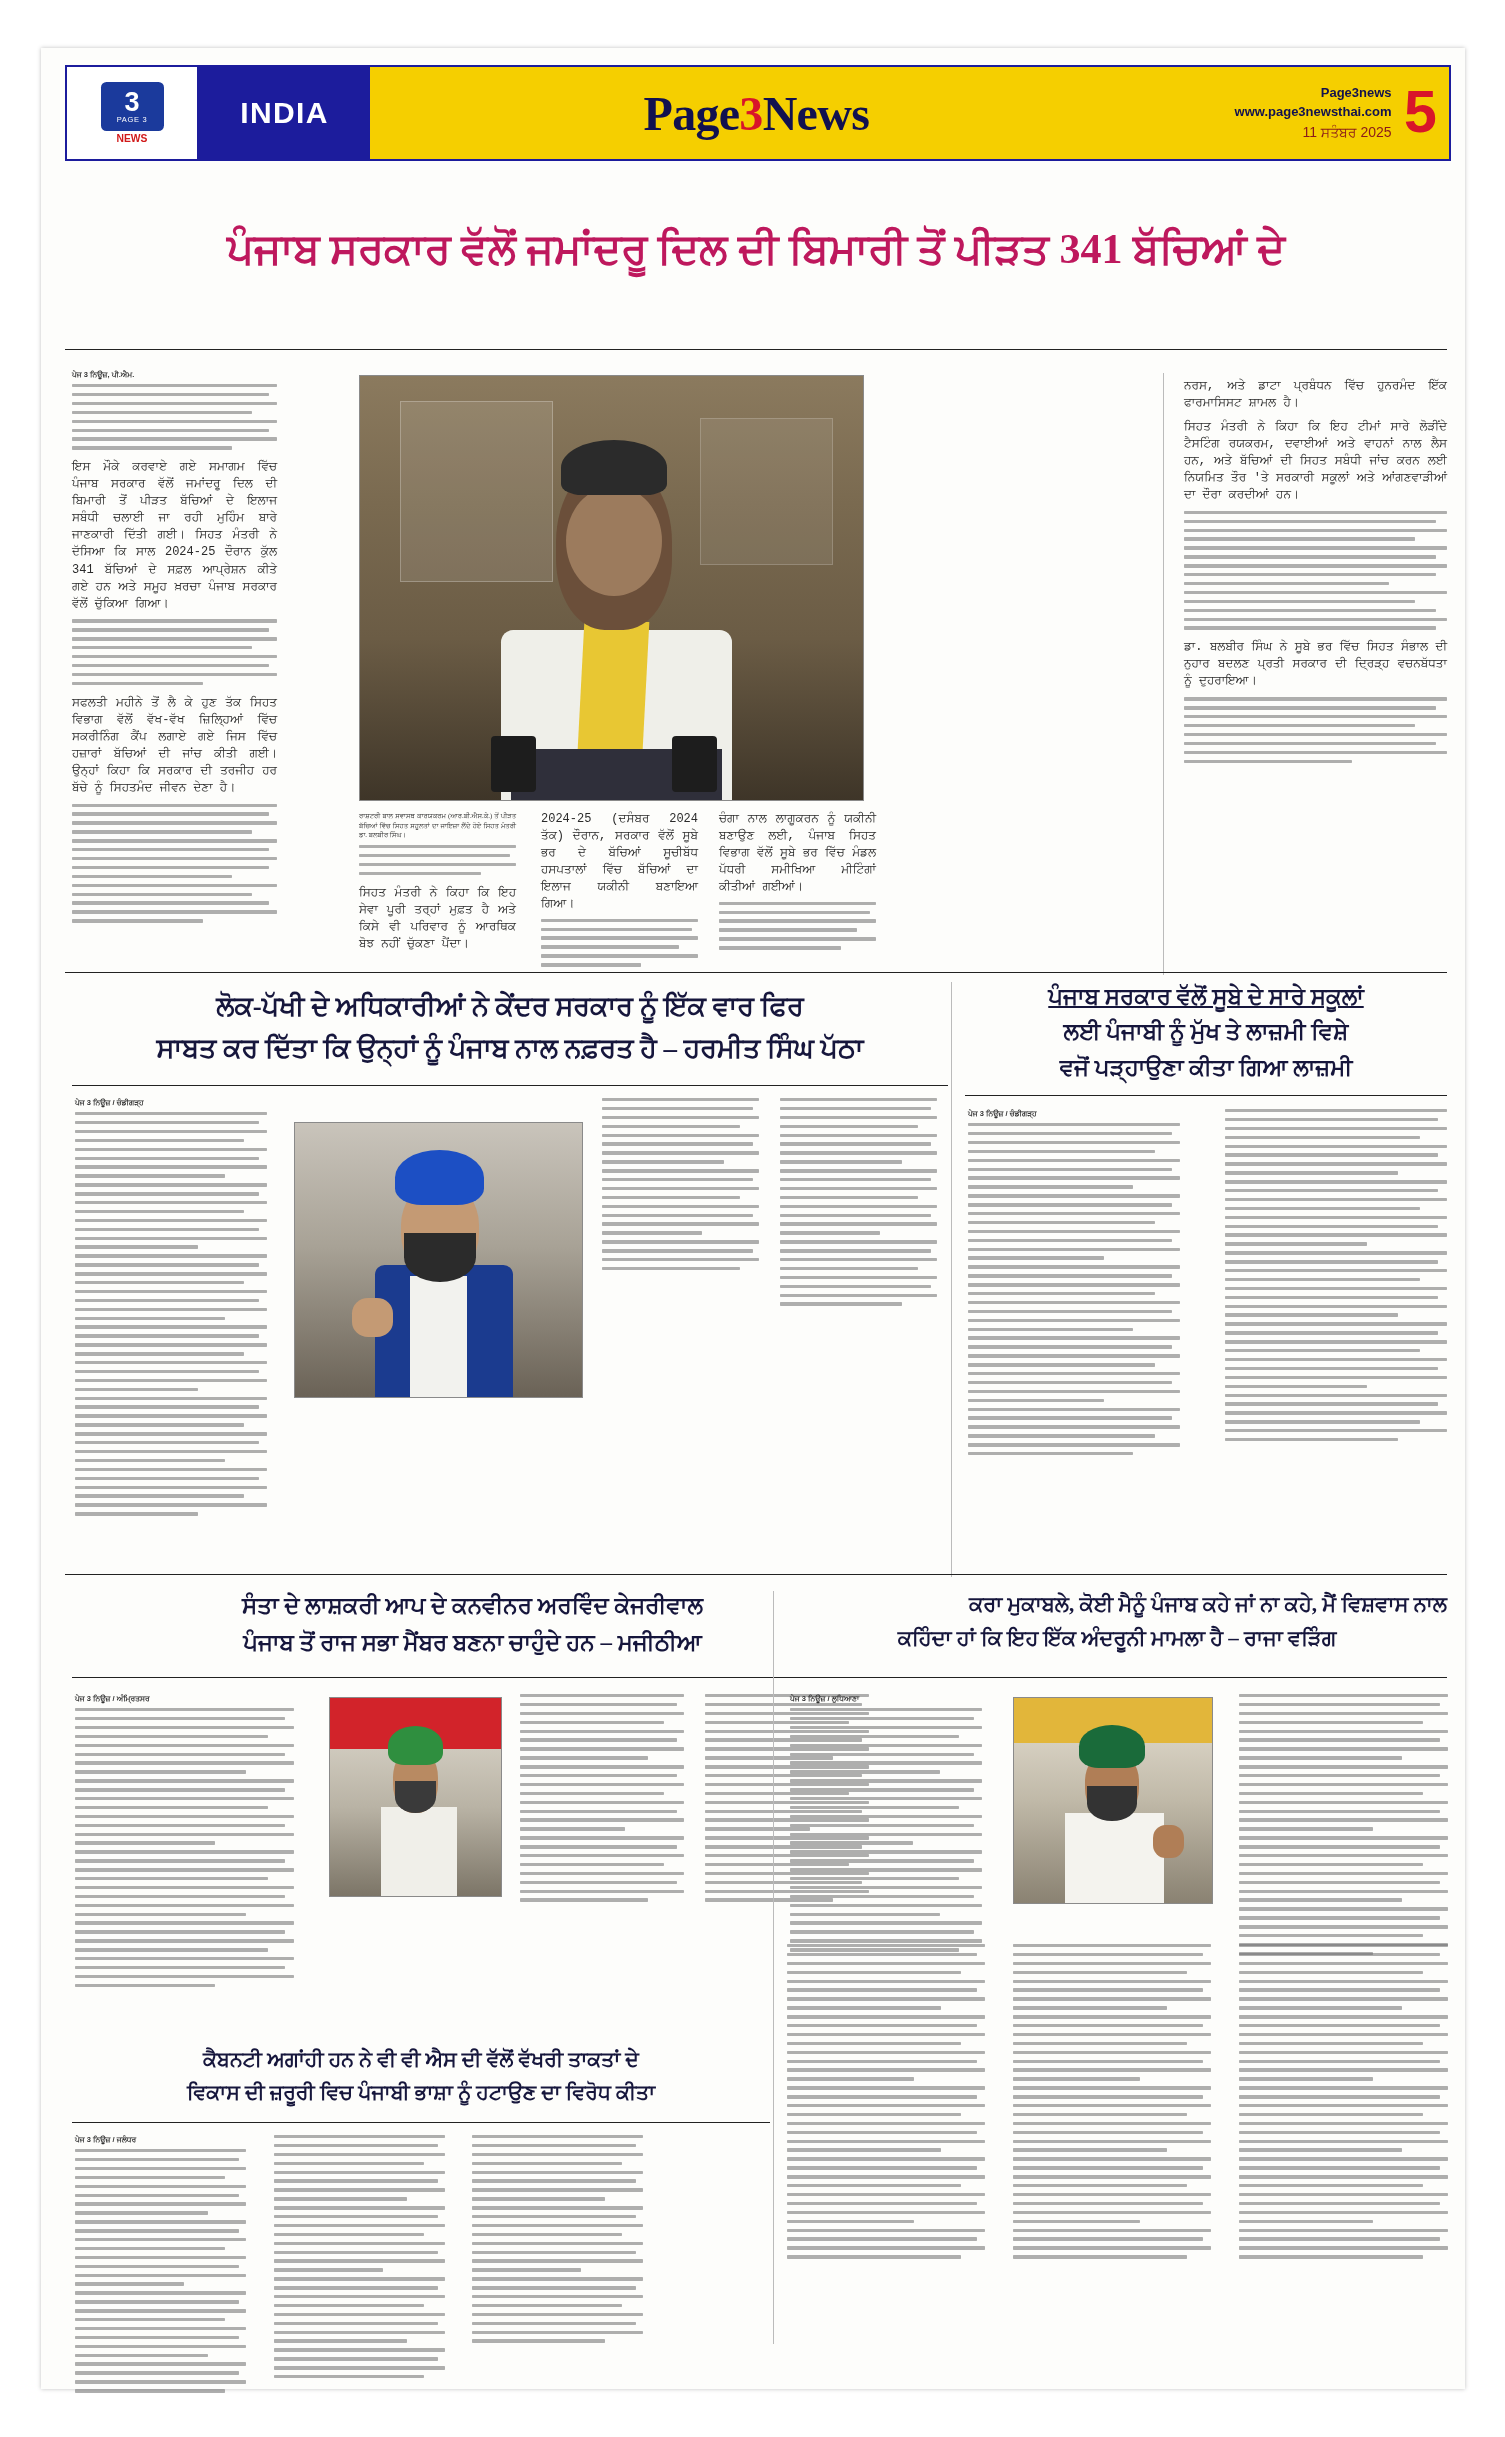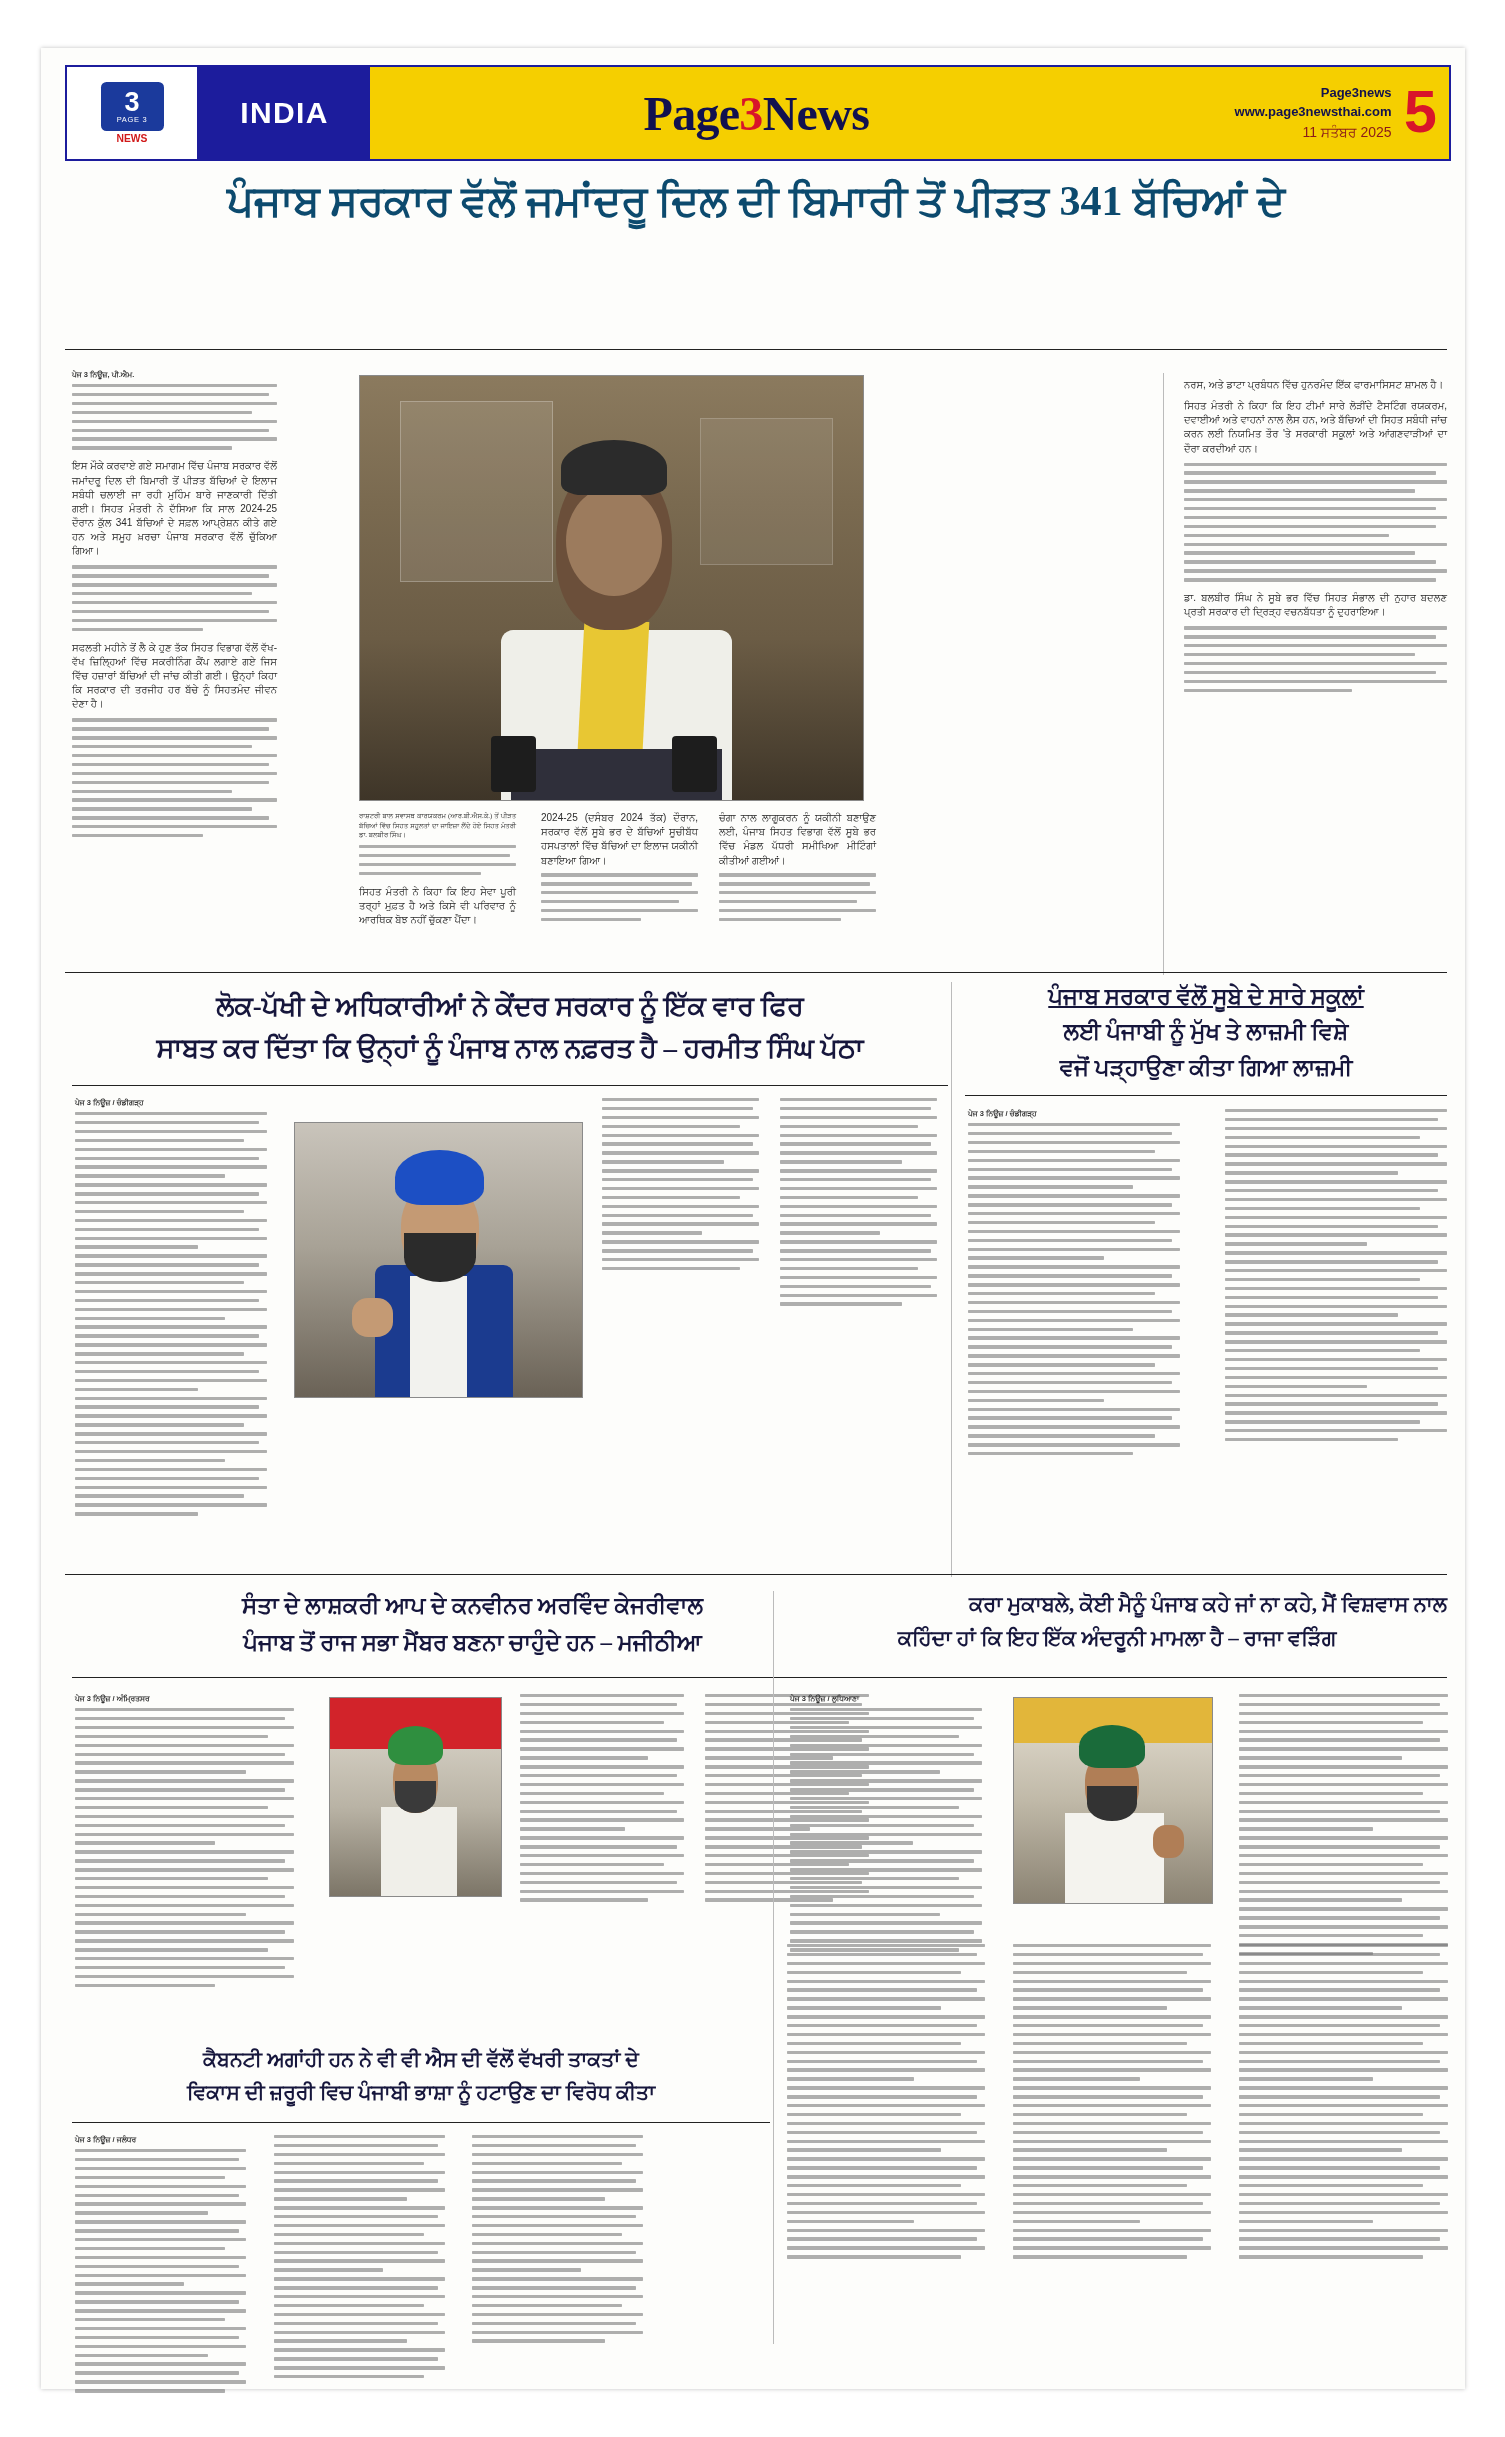--- a/index.html
+++ b/index.html
@@ -55,29 +55,30 @@
     font-size:59px;font-weight:bold;color:#d8152a;margin-left:12.3px;line-height:.8;
   }
   
   .head-main{
     position:absolute;left:65px;top:175px;width:1382px;
     text-align:center;color:#111;
   }
   .head-main .l{
     font-family:"Liberation Serif", serif;
     font-size:42px;font-weight:bold;letter-spacing:0px;line-height:1.25;
-    color:#0c4a6e;
+    color:#be185d;
+    margin-top:48px;
   }
   .rule{
     position:absolute;left:65px;width:1382px;height:1.4px;background:#222;
   }
   
   .col-text{
-    font-size:10px;line-height:1.42;color:#2a2a2a;text-align:justify;
-    font-family:Liberation Sans, sans-serif;
+    font-size:12px;line-height:1.42;color:#2a2a2a;text-align:justify;
+    font-family:Liberation Mono, monospace;
     column-fill:auto;
   }
   .byline{font-size:7.5px;font-weight:bold;color:#333;margin-bottom:4.1px;}
   
   .photo{
     background:linear-gradient(160deg,#9aa3ad 0%,#6d7a88 45%,#4d5660 100%);
     position:relative;overflow:hidden;border:0.7px solid #8a8a8a;
   }
   
   .story{position:absolute;}

